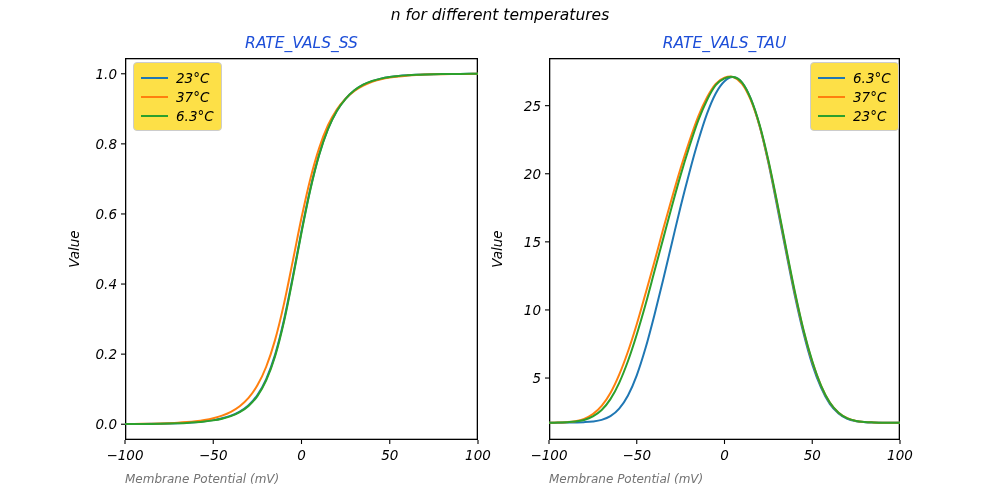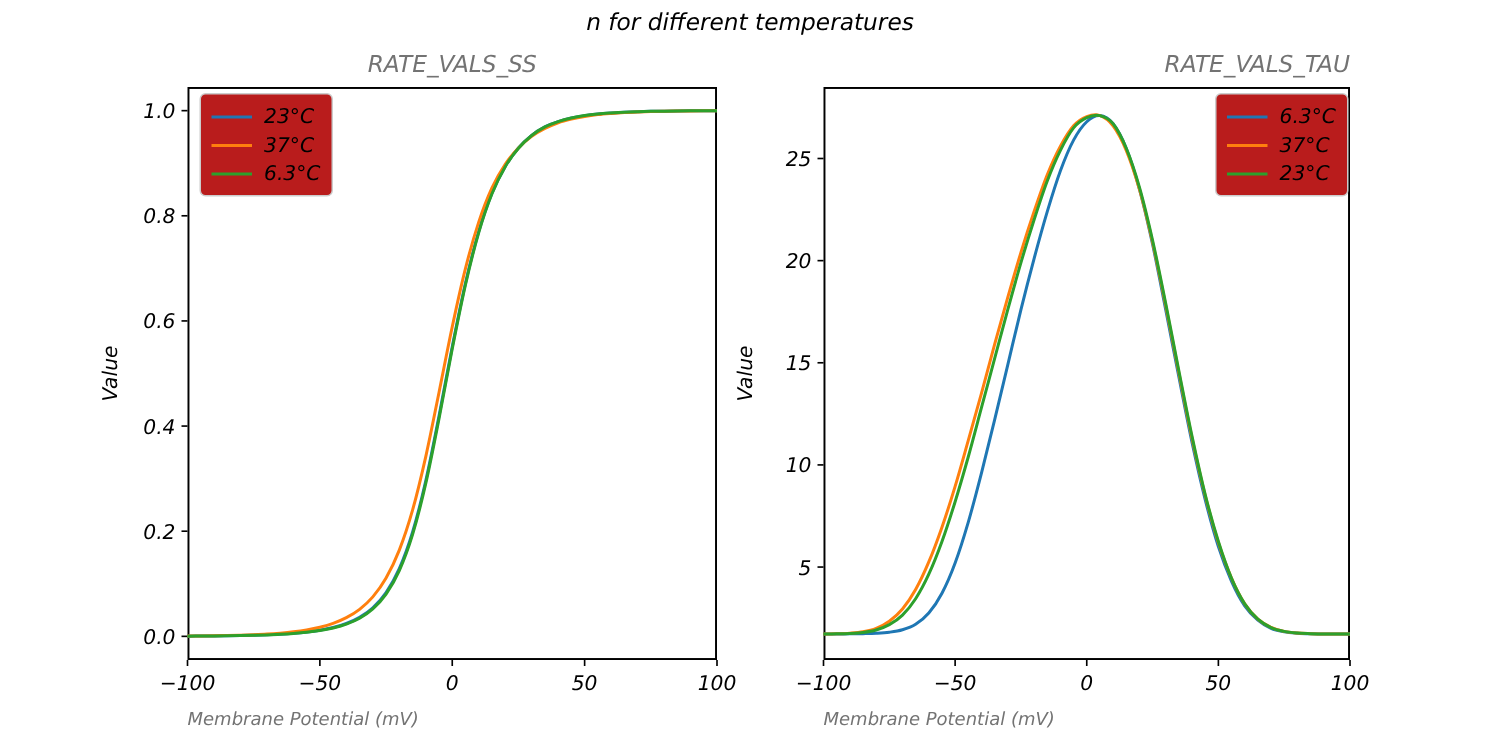--- a/index.html
+++ b/index.html
@@ -22,21 +22,21 @@
     top: 6px;
     width: 1000px;
     text-align: center;
     font-size: 15.5px;
     color: #000000;
   }
   .axes-title {
     position: absolute;
     text-align: center;
     font-size: 15.5px;
-    color: #737373;
+    color: #1d4ed8;
   }
   .axes-wrap {
     position: absolute;
   }
   .plot-svg {
     position: absolute;
     left: 0;
     top: 0;
     overflow: visible;
   }
@@ -71,21 +71,21 @@
     font-size: 13.5px;
     color: #000000;
     transform-origin: center center;
     transform: rotate(-90deg);
     white-space: nowrap;
     text-align: center;
   }
   .legend {
     position: absolute;
     border: 1px solid #cccccc;
-    background: #b91c1c;
+    background: #fde047;
     border-radius: 4px;
     padding: 5px 7px 5px 7px;
     box-sizing: border-box;
   }
   .legend-row {
     display: flex;
     align-items: center;
     height: 19px;
   }
   .legend-swatch {
@@ -161,21 +161,21 @@
       <div class="legend-row">
         <span class="legend-swatch" style="border-top-color: rgb(255, 127, 14);"></span>
         <span class="legend-label">37°C</span>
       </div>
       <div class="legend-row">
         <span class="legend-swatch" style="border-top-color: rgb(44, 160, 44);"></span>
         <span class="legend-label">6.3°C</span>
       </div>
     </div>
 
-  <div class="axes-title" id="title-1" style="left:549px; top:34px; width:351px;text-align:right;">RATE_VALS_TAU</div>
+  <div class="axes-title" id="title-1" style="left:549px; top:34px; width:351px;">RATE_VALS_TAU</div>
 
   <div class="axes-wrap" id="axes-1" style="left:549px; top:58px; width:351px; height:382px;">
     <svg class="plot-svg" id="svg-1" width="351" height="382" viewBox="0 0 351 382">
         <rect x="0.65" y="0.65" width="349.7" height="380.7" class="spine"></rect>
         <line x1="0" y1="382" x2="0" y2="386" class="tickline"></line>
         <text x="0" y="402" text-anchor="middle" class="ticklabel">−100</text>
         <line x1="87.75" y1="382" x2="87.75" y2="386" class="tickline"></line>
         <text x="87.75" y="402" text-anchor="middle" class="ticklabel">−50</text>
         <line x1="175.5" y1="382" x2="175.5" y2="386" class="tickline"></line>
         <text x="175.5" y="402" text-anchor="middle" class="ticklabel">0</text>

